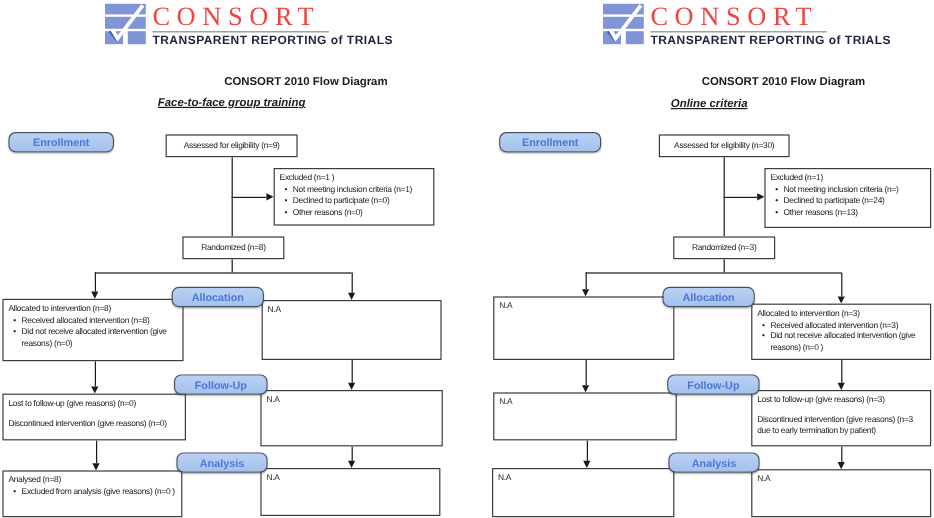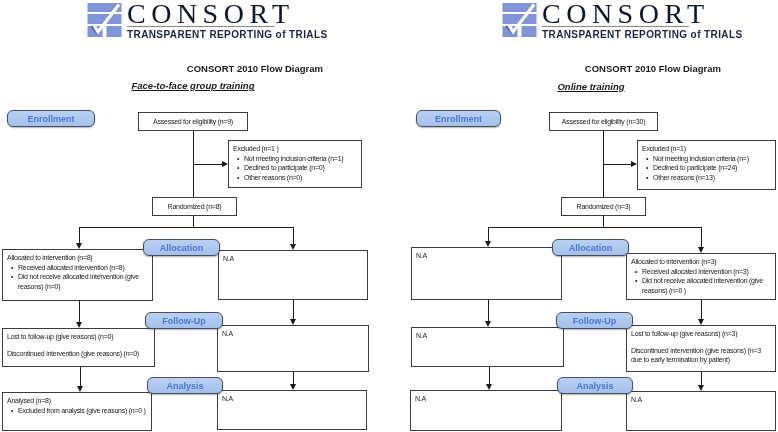--- a/index.html
+++ b/index.html
@@ -7,22 +7,22 @@
          font-family:"Liberation Sans",sans-serif;color:var(--text,#1a1a1a);}
   .panel{position:absolute;top:0;width:389px;height:432px;}
 
   
   .logo{position:absolute;display:flex;gap:5px;}
   .logo-icon{display:block;}
   .logo-icon rect{fill:var(--logo-blue,#8094d8);}
   .logo-icon .chk{stroke:#fff;stroke-width:3.2;fill:none;}
   .logo-icon .chk-dark{stroke:var(--logo-check-dark,#4b5ca8);stroke-width:2.2;fill:none;}
   .logo-text{width:148px;}
-  .logo-name{font-family:"Liberation Serif",serif;font-size:28px;letter-spacing:5.5px;
-             color:#0f172a;white-space:nowrap;line-height:22px;}
+  .logo-name{font-family:"Liberation Serif",serif;font-size:22px;letter-spacing:5.5px;
+             color:#ef4444;white-space:nowrap;line-height:22px;}
   .logo-rule{border-top:1.5px solid #8a8a8a;margin:1px 0 2px 0;width:147px;}
   .logo-tagline{font-size:10px;font-weight:bold;letter-spacing:0.4px;
                 color:var(--tagline,#1c2440);white-space:nowrap;}
 
   
   .h-title{position:absolute;text-align:right;font-size:9.5px;font-weight:bold;}
   .h-sub{position:absolute;text-align:center;font-size:9.5px;font-weight:bold;font-style:italic;
          text-decoration:underline;}
 
   
@@ -143,21 +143,21 @@
         <polyline class="chk" points="6,21.5 10.5,29 31.5,1.5"></polyline>
       </svg>
       <div class="logo-text">
         <div class="logo-name">CONSORT</div>
         <div class="logo-rule"></div>
         <div class="logo-tagline">TRANSPARENT REPORTING of TRIALS</div>
       </div>
     </div>
 
     <div class="h-title" style="left:72px;top:63px;width:260px;">CONSORT 2010 Flow Diagram</div>
-    <div class="h-sub" style="left:72px;top:81px;width:260px;">Online training</div>
+    <div class="h-sub" style="left:72px;top:81px;width:260px;">Online criteria</div>
 
     <div class="badge" style="left:27px;top:110px;width:85px;">Enrollment</div>
     <div class="badge" style="left:163px;top:239px;width:77px;">Allocation</div>
     <div class="badge" style="left:167px;top:312px;width:77px;">Follow-Up</div>
     <div class="badge" style="left:168px;top:377px;width:76px;">Analysis</div>
 
     <i class="vl" style="left:214px;top:131px;height:66px;"></i>
     <i class="hl" style="left:214px;top:164px;width:28px;"></i>
     <i class="ar" style="left:242px;top:161px;"></i>
     <i class="vl" style="left:214px;top:216px;height:11px;"></i>

